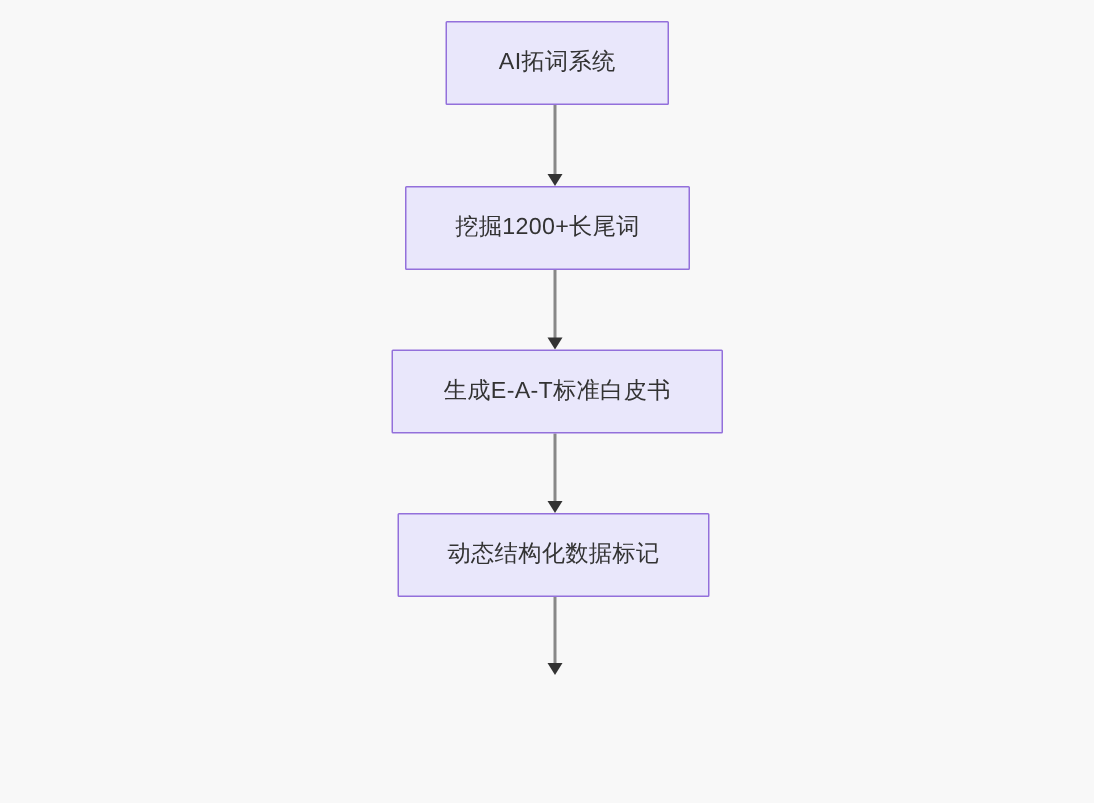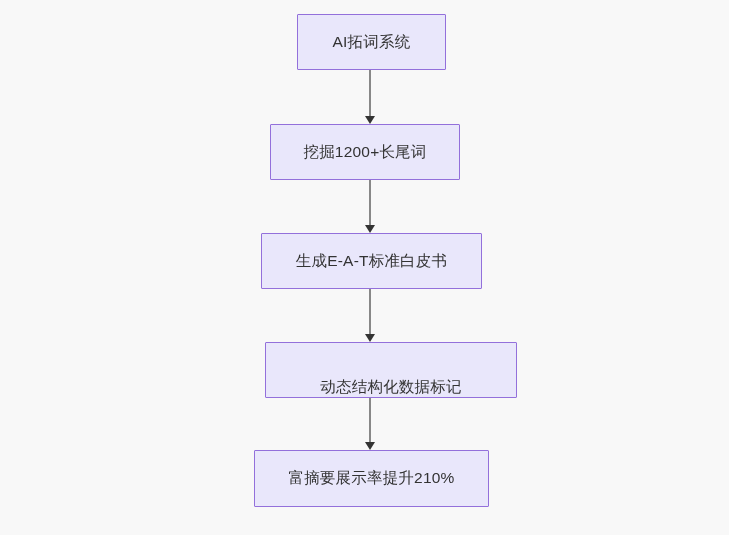--- a/index.html
+++ b/index.html
@@ -88,21 +88,18 @@
   </div>
 
   <div class="node" style="left:270px; top:124px; width:190px; height:56px;">
     <span class="node-label">挖掘1200+长尾词</span>
   </div>
 
   <div class="node" style="left:261px; top:233px; width:221px; height:56px;">
     <span class="node-label">生成E-A-T标准白皮书</span>
   </div>
 
-  <div class="node" style="left:265px; top:342px; width:252px; height:56px;align-items:flex-end;">
+  <div class="node" style="left:265px; top:342px; width:208px; height:56px;">
     <span class="node-label">动态结构化数据标记</span>
   </div>
 
-  <div class="node" style="left:254px; top:450px; width:235px; height:57px;">
-    <span class="node-label">富摘要展示率提升210%</span>
-  </div>
 
 </div>
 
 </body></html>

